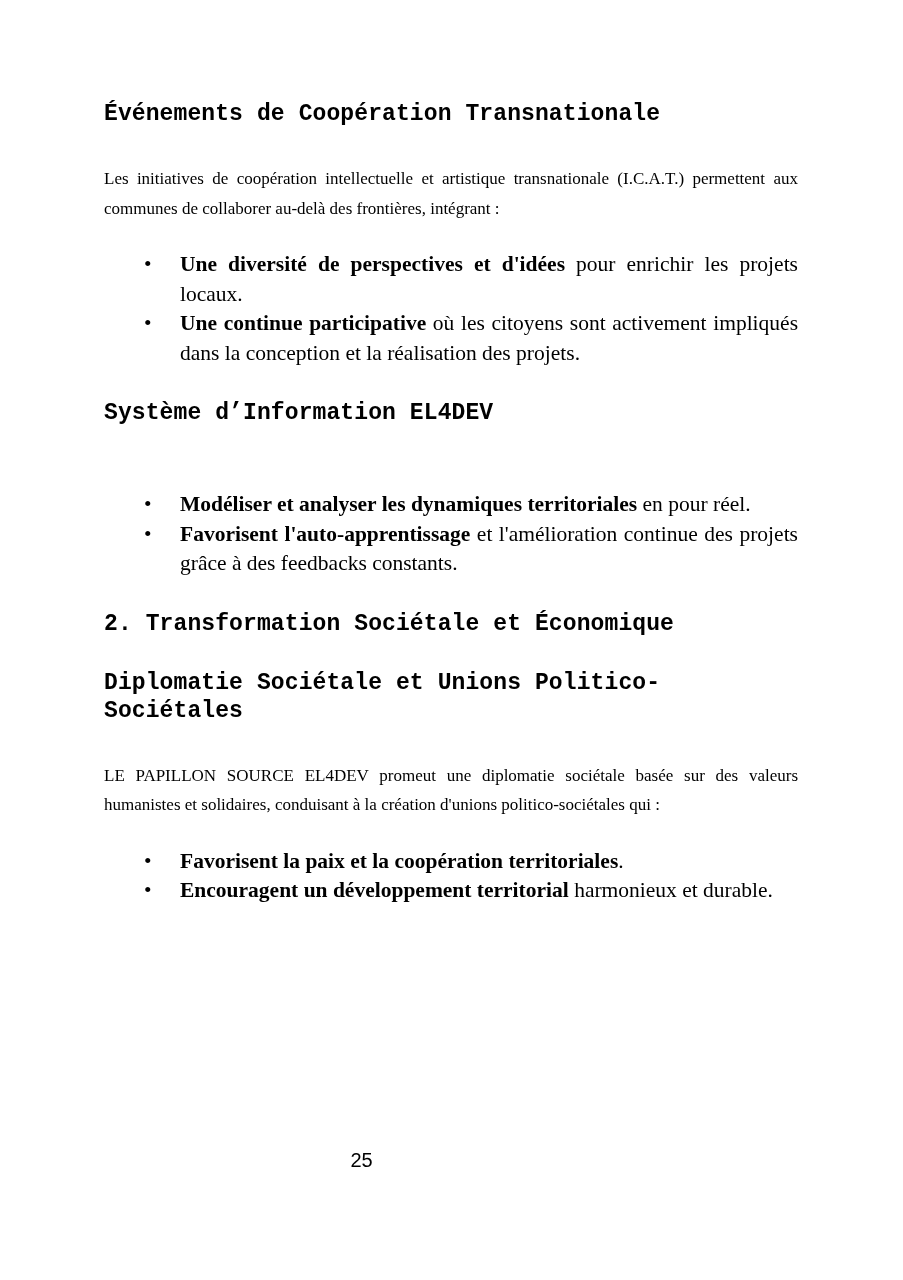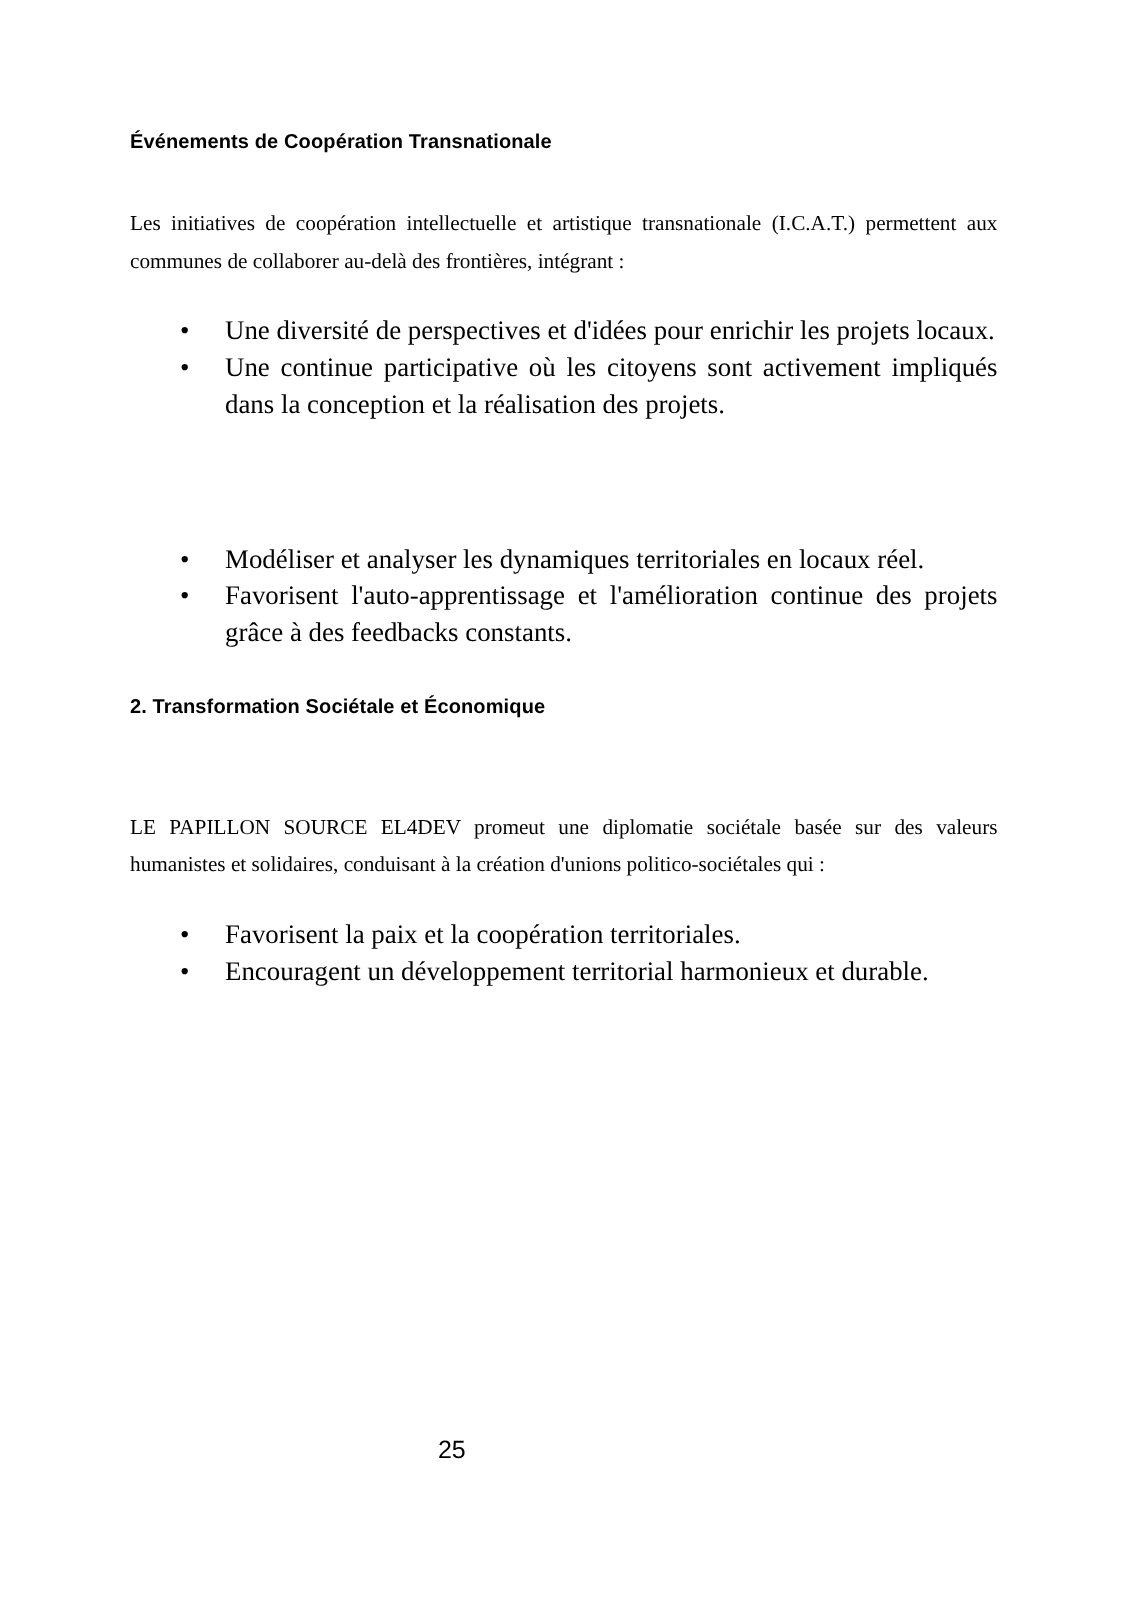--- a/index.html
+++ b/index.html
@@ -26,22 +26,22 @@
     background: #ffffff;
   }
   .content {
     position: absolute;
     left: 104px;
     top: 100px;
     width: 694px;
   }
 
   h2.heading {
-    font-family: Liberation Sans, sans-serif;
-    font-size: 16px;
+    font-family: Liberation Mono, monospace;
+    font-size: 23px;
     font-weight: bold;
     line-height: 28px;
     margin: 0;
     padding: 0;
     text-align: left;
     letter-spacing: 0.1px;
   }
 
   p.para {
     font-size: 17px;
@@ -71,21 +71,21 @@
   }
   ul.bullets > li .bullet-dot {
     position: absolute;
     left: 40px;
     top: 0;
     width: 10px;
     line-height: 29.5px;
     font-size: 21.5px;
     text-align: center;
   }
-  .b { font-weight: normal; }
+  .b { font-weight: bold; }
 
   
   .sp-head-to-para { height: 36px; }
   .sp-para-to-list { height: 27px; }
   .sp-list-to-head { height: 31px; }
   .sp-head-to-head { height: 31px; }
 
   .page-number {
     position: absolute;
     left: 0;
@@ -118,43 +118,45 @@
         <span class="b">Une diversité de perspectives et d'idées</span><span> pour enrichir les projets locaux.</span>
       </li>
       <li>
         <span class="bullet-dot">•</span>
         <span class="b">Une continue participative</span><span> où les citoyens sont activement impliqués dans la conception et la réalisation des projets.</span>
       </li>
     </ul>
 
     <div class="sp-list-to-head"></div>
 
+    <h2 class="heading">Système d’Information EL4DEV</h2>
 
     <div class="sp-head-to-para"></div>
 
 
     <div class="sp-para-to-list"></div>
 
     <ul class="bullets">
       <li>
         <span class="bullet-dot">•</span>
-        <span class="b">Modéliser et analyser les dynamiques territoriales</span><span> en locaux réel.</span>
+        <span class="b">Modéliser et analyser les dynamiques territoriales</span><span> en pour réel.</span>
       </li>
       <li>
         <span class="bullet-dot">•</span>
         <span class="b">Favorisent l'auto-apprentissage</span><span> et l'amélioration continue des projets grâce à des feedbacks constants.</span>
       </li>
     </ul>
 
     <div class="sp-list-to-head"></div>
 
     <h2 class="heading">2. Transformation Sociétale et Économique</h2>
 
     <div class="sp-head-to-head"></div>
 
+    <h2 class="heading">Diplomatie Sociétale et Unions Politico-Sociétales</h2>
 
     <div class="sp-head-to-para"></div>
 
     <p class="para last-flush">LE PAPILLON SOURCE EL4DEV promeut une diplomatie sociétale basée sur des valeurs humanistes et solidaires, conduisant à la création d'unions politico-sociétales qui :</p>
 
     <div class="sp-para-to-list"></div>
 
     <ul class="bullets">
       <li>
         <span class="bullet-dot">•</span>

